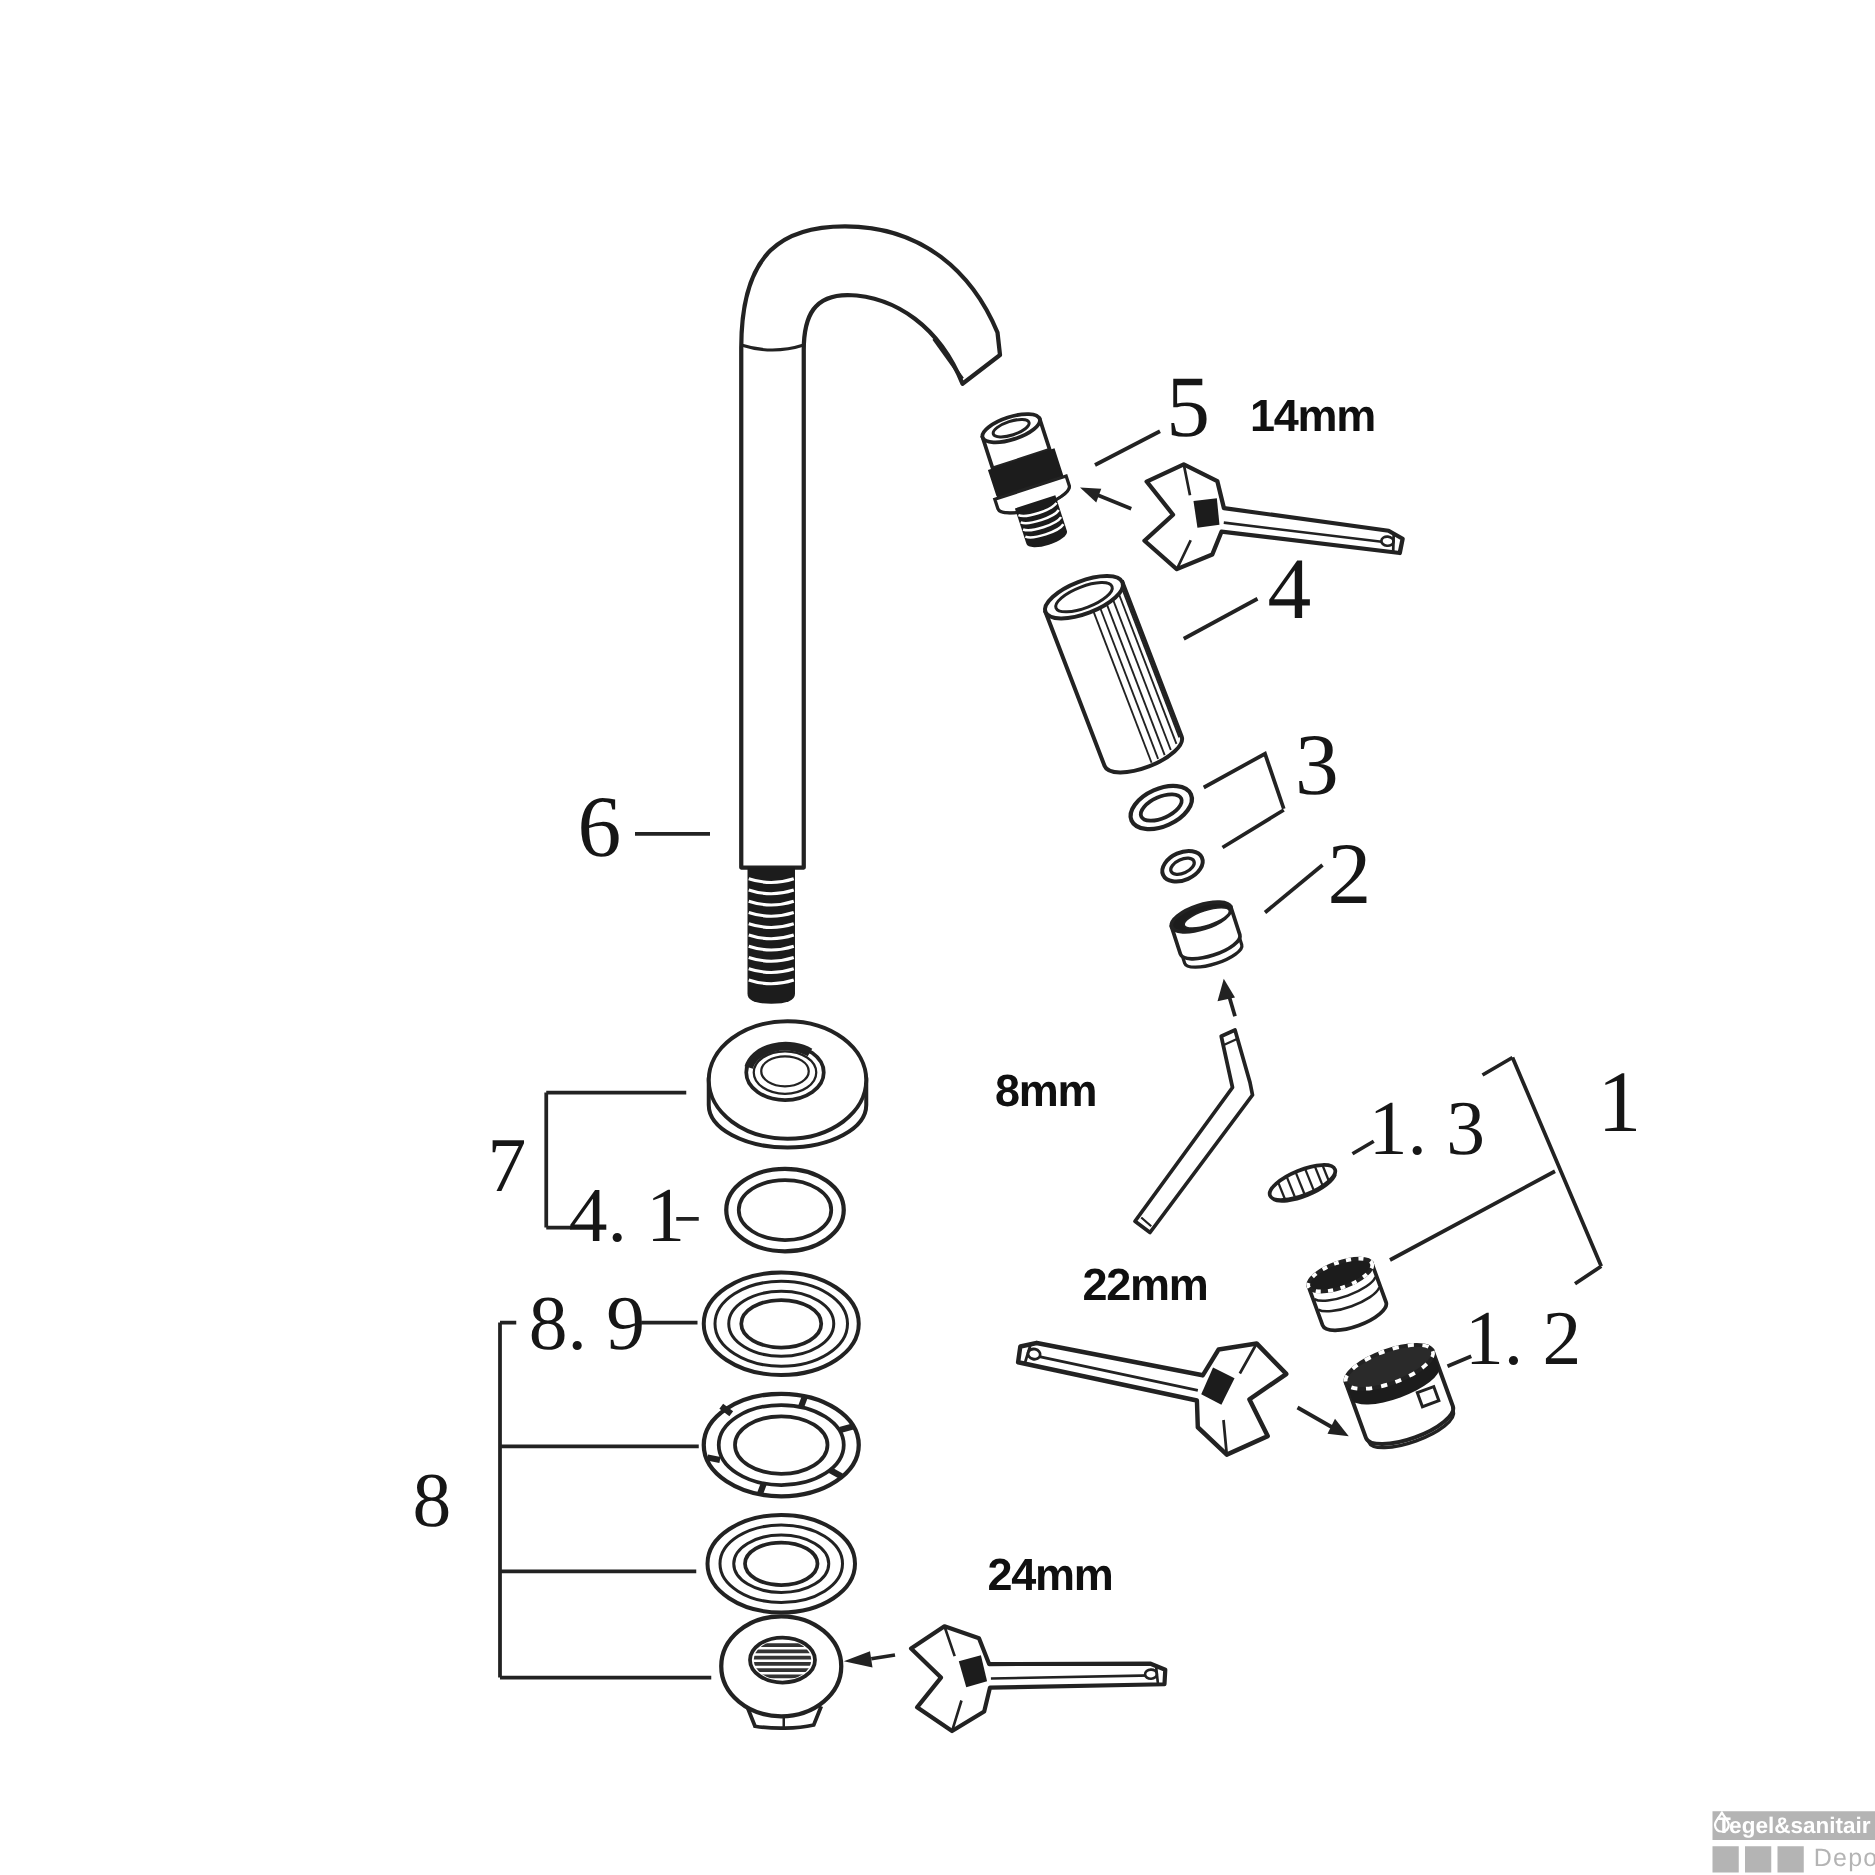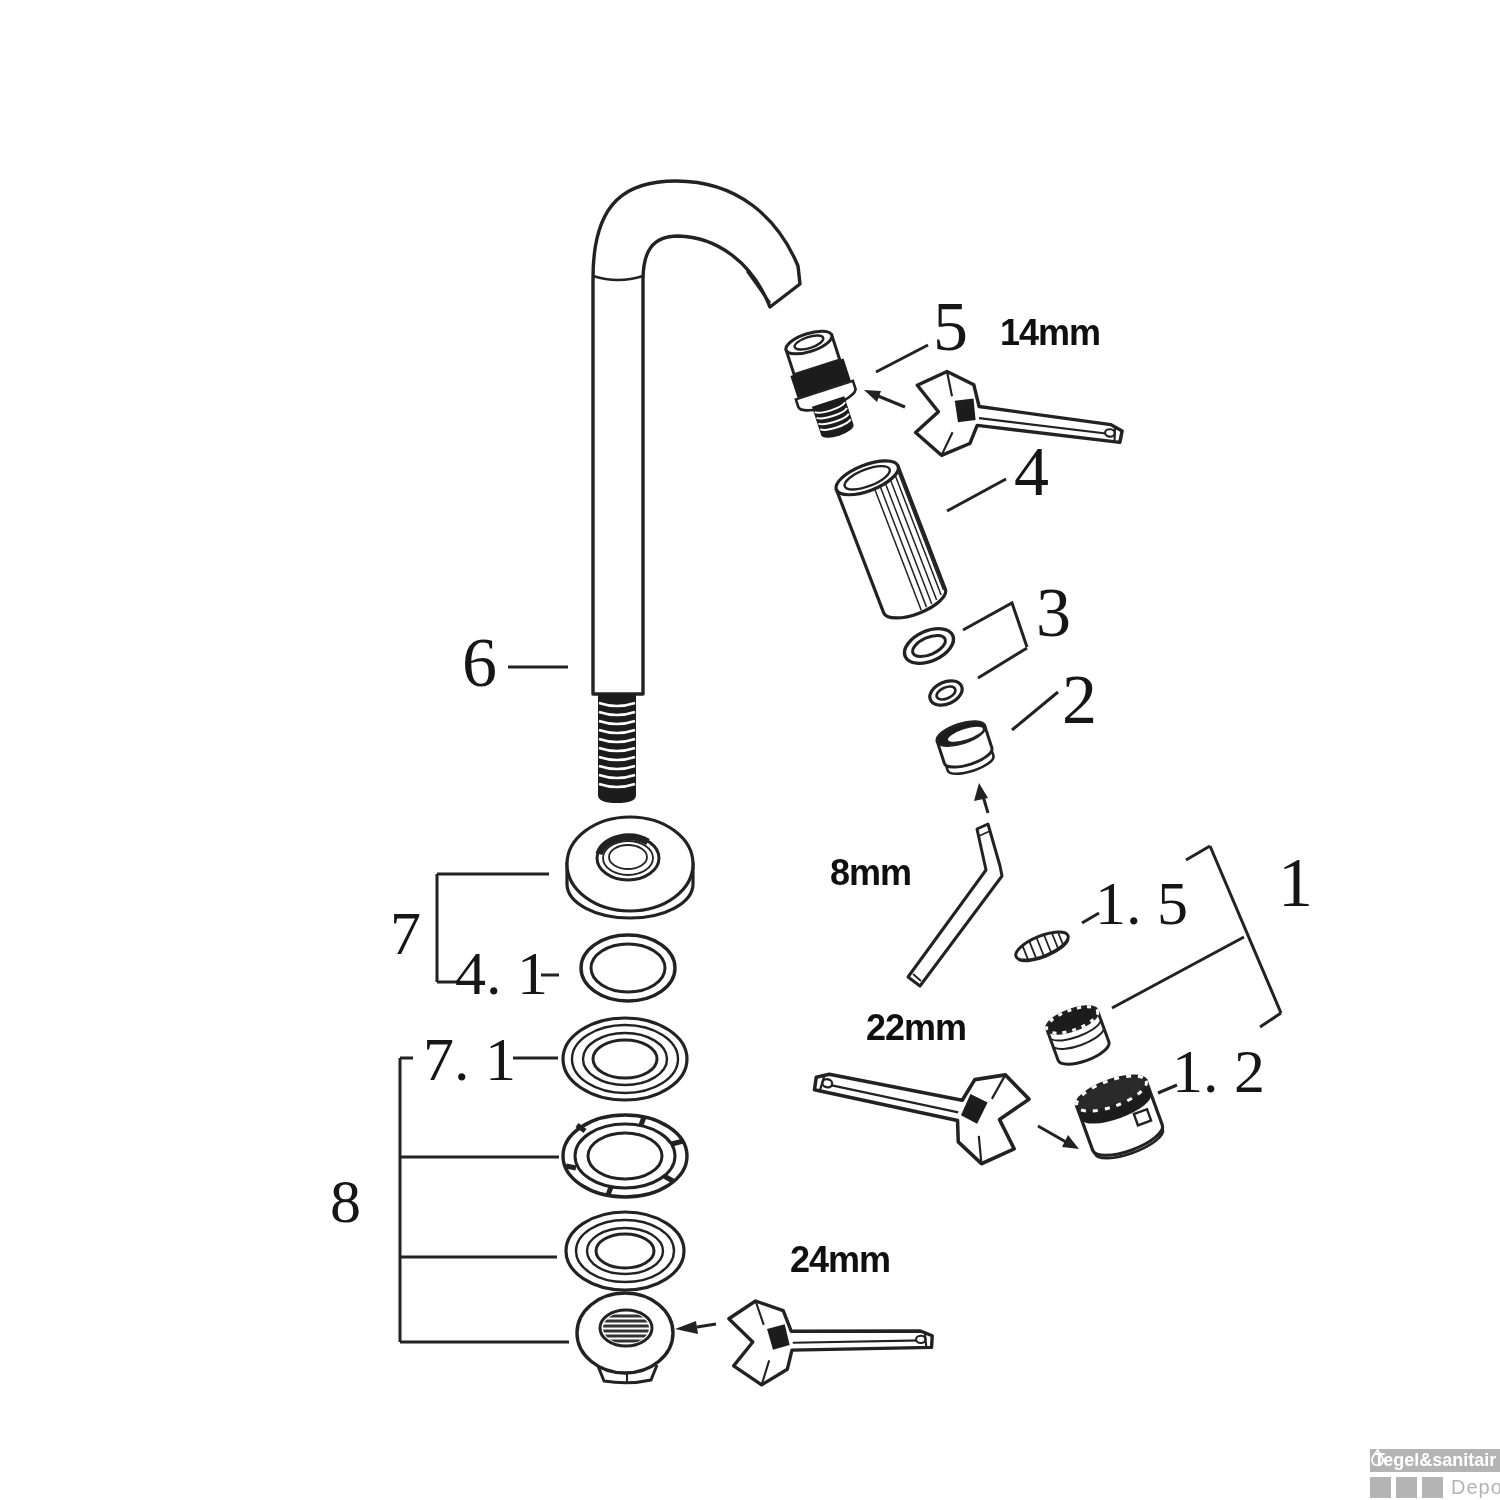--- a/index.html
+++ b/index.html
@@ -238,28 +238,28 @@
     <polygon points="675,1329 696,1321 698,1334" fill="#222222"></polygon>
   </g>
 </svg>
 
   <div class="lbl num" style="left:462px;top:628px">6</div>
   <div class="lbl num" style="left:933px;top:292px">5</div>
   <div class="lbl mm" style="left:1000px;top:315px">14mm</div>
   <div class="lbl num" style="left:1014px;top:437px">4</div>
   <div class="lbl num" style="left:1036px;top:578px">3</div>
   <div class="lbl num" style="left:1062px;top:665px">2</div>
-  <div class="lbl mm" style="left:830px;top:855px">8mm</div>
-  <div class="lbl numsm" style="left:1095px;top:872px">1. 5</div>
+  <div class="lbl mm" style="left:796px;top:855px">8mm</div>
+  <div class="lbl numsm" style="left:1095px;top:872px">1. 3</div>
   <div class="lbl num" style="left:1278px;top:848px">1</div>
   <div class="lbl numsm" style="left:1172px;top:1040px">1. 2</div>
   <div class="lbl mm" style="left:866px;top:1010px">22mm</div>
   <div class="lbl numsm" style="left:390px;top:902px">7</div>
   <div class="lbl numsm" style="left:455px;top:942px">4. 1</div>
-  <div class="lbl numsm" style="left:423px;top:1028px">7. 1</div>
+  <div class="lbl numsm" style="left:423px;top:1028px">8. 9</div>
   <div class="lbl numsm" style="left:330px;top:1170px">8</div>
   <div class="lbl mm" style="left:790px;top:1242px">24mm</div>
 
   <div class="logo">
     <div class="logo-bar">Tegel&amp;sanitair</div>
     <div class="logo-row">
       <span class="sq">
         <svg width="15" height="17" viewBox="0 0 15 17">
           <path d="M 7.5,1 C 5.5,5 2,7.5 2,11 a 5.5,5.5 0 0 0 11,0 C 13,7.5 9.5,5 7.5,1 Z" fill="none" stroke="#ffffff" stroke-width="1.8"></path>
         </svg>

